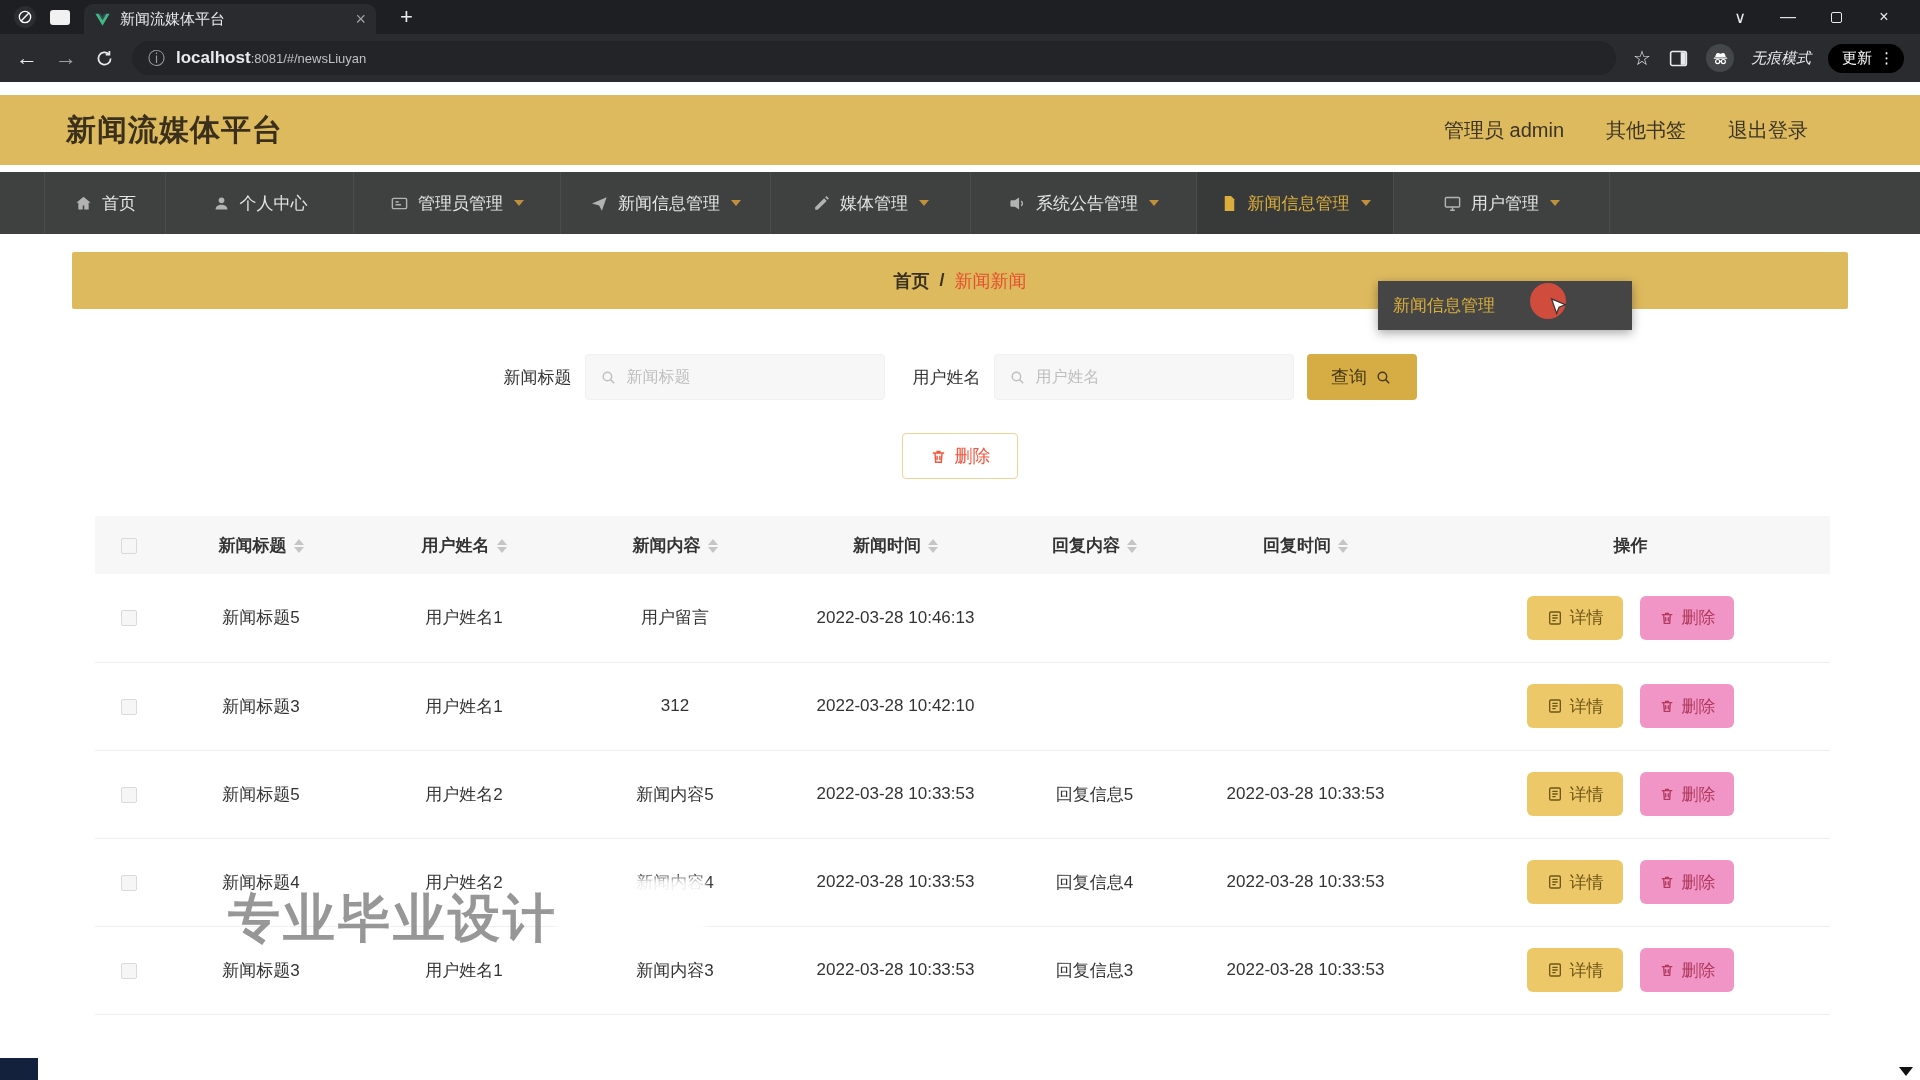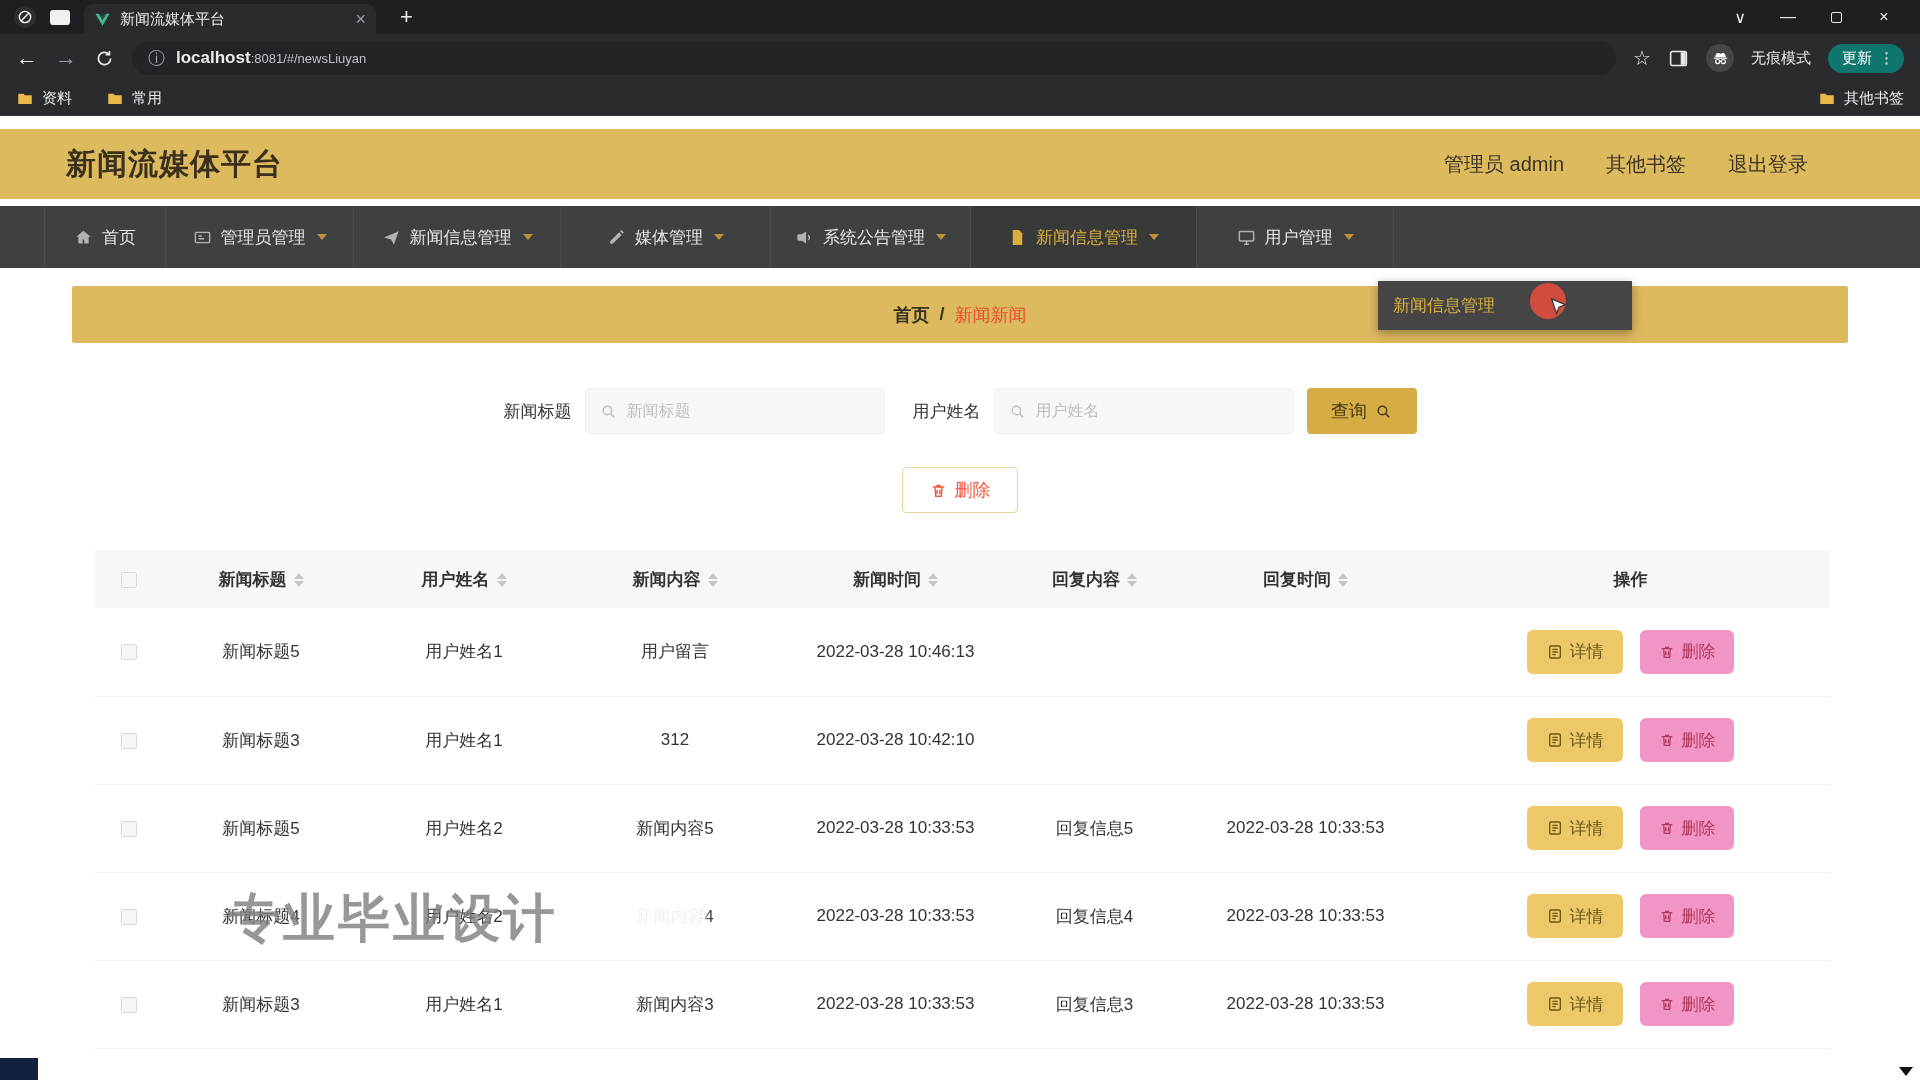--- a/index.html
+++ b/index.html
@@ -23,22 +23,22 @@
   .urlbar { height:48px; background:#2a2b2e; display:flex; align-items:center; padding:0 16px; gap:17px; }
   .nav-glyph { font-size:22px; color:#e8eaed; cursor:pointer; line-height:1; }
   .nav-glyph.dim { color:#9aa0a6; }
   .omnibox { flex:1; height:34px; background:#232427; border-radius:17px; display:flex; align-items:center; gap:11px; padding:0 16px; }
   .info-glyph { color:#9aa0a6; font-size:17px; cursor:pointer; }
   .url-host { color:#e8eaed; font-size:17px; font-weight:bold; }
   .url-rest { color:#bdc1c6; font-size:13px; }
   .url-right { display:flex; align-items:center; gap:17px; }
   .star { color:#e8eaed; font-size:20px; cursor:pointer; }
   .incog-badge { width:28px; height:28px; border-radius:50%; background:#44474a; display:flex; align-items:center; justify-content:center; }
-  .incog-label { color:#e8eaed; font-size:15px; }
-  .update-pill { background:#0f766e; border:none; color:#fff; font-size:15px; border-radius:15px; padding:5px 10px 5px 14px; display:flex; align-items:center; gap:7px; cursor:pointer; }
+  .incog-label { color:#e8eaed; font-size:15px;font-style:italic; }
+  .update-pill { background:#000000; border:none; color:#fff; font-size:15px; border-radius:15px; padding:5px 10px 5px 14px; display:flex; align-items:center; gap:7px; cursor:pointer; }
   .more-dots { font-size:15px; }
 
   .bookmarksbar { height:34px; background:#2a2b2e; display:flex; align-items:center; padding:0 16px; gap:34px; border-bottom:1px solid #3a3b3e; }
   .bm { display:flex; align-items:center; gap:8px; color:#e8eaed; font-size:15px; cursor:pointer; }
   .bm-fill { flex:1; }
 
   
   .top-gap { height:13px; background:#fff; }
   .site-header { height:70px; background:#deba5f; display:flex; align-items:center; padding:0 112px 0 66px; }
   .site-title { font-size:30px; font-weight:bold; color:#3a301b; letter-spacing:1px; }
@@ -170,61 +170,47 @@
           </svg>
       </span>
       <span class="incog-label">无痕模式</span>
       <button class="update-pill">
         <span>更新</span>
         <span class="more-dots">⋮</span>
       </button>
     </div>
   </div>
 
-  <div class="bookmarksbar">
-    <span class="bm">
-      <svg width="18" height="18" viewBox="0 0 24 24">
-          <path d="M3 5h7l2 2h9v11.5H3z" fill="#e9b94a"></path>
-        </svg>
-      <span>资料</span>
-    </span>
-    <span class="bm">
-      <svg width="18" height="18" viewBox="0 0 24 24">
-          <path d="M3 5h7l2 2h9v11.5H3z" fill="#e9b94a"></path>
-        </svg>
-      <span>常用</span>
-    </span>
-    <span class="bm-fill"></span>
-    <span class="bm">
-      <svg width="18" height="18" viewBox="0 0 24 24">
-          <path d="M3 5h7l2 2h9v11.5H3z" fill="#e9b94a"></path>
-        </svg>
-      <span>其他书签</span>
-    </span>
-  </div>
 
   <div class="top-gap"></div>
 
   <div class="site-header">
     <span class="site-title">新闻流媒体平台</span>
     <div class="header-right">
       <span>管理员 admin</span>
       <span class="header-link">其他书签</span>
       <span class="header-link">退出登录</span>
     </div>
   </div>
 
   <div class="mid-gap"></div>
 
   <div class="mainnav">
     <div class="nav-item">
       <svg class="nicon" viewBox="0 0 24 24">
           <path d="M12 3.5L3 11h2.5v8.5h5.5v-5h2v5h5.5V11H21z"></path>
         </svg>
       <span>首页</span>
+    </div>
+    <div class="nav-item">
+      <svg class="nicon" viewBox="0 0 24 24">
+          <circle cx="12" cy="8" r="3.6"></circle>
+          <path d="M4.5 19.5c0-4 3.4-6 7.5-6s7.5 2 7.5 6z"></path>
+        </svg>
+      <span>个人中心</span>
     </div>
     <div class="nav-item">
       <svg class="nicon stroked" viewBox="0 0 24 24">
           <rect x="3" y="5.5" width="18" height="13" rx="1.5"></rect>
           <path d="M7 10h4M7 13.5h7"></path>
         </svg>
       <span>管理员管理</span>
       <span class="nav-caret"></span>
     </div>
     <div class="nav-item">

